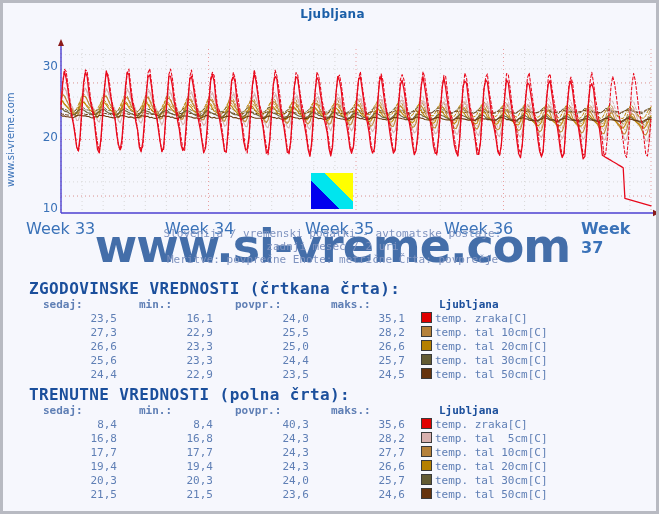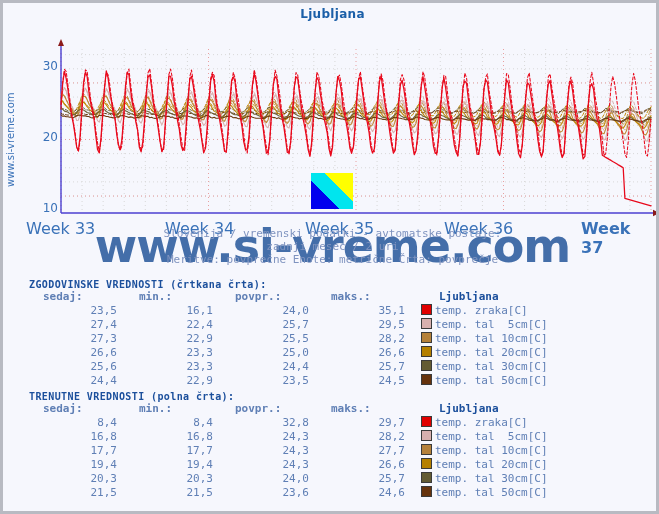--- a/index.html
+++ b/index.html
@@ -23,21 +23,21 @@
         background:linear-gradient(45deg,#0000ee 0 36%,#00e5ee 36% 64%,#ffff00 64% 100%);}
   #subtitle{position:absolute;left:0;top:224px;width:659px;text-align:center;
             font-family:"DejaVu Sans Mono",monospace;font-size:11px;color:#7f93bf;
             line-height:13px;}
   #watermark{position:absolute;left:0;top:216px;width:659px;text-align:center;
              font-family:"DejaVu Sans",sans-serif;font-size:46px;font-weight:bold;
              color:#2c5c9e;opacity:.88;letter-spacing:-1px;pointer-events:none;}
   
   #tables{position:absolute;left:22px;top:274px;width:615px;
           font-family:"DejaVu Sans Mono",monospace;font-size:11px;color:#5f7fb5;}
-  .tbl-title{color:#1b4f9c;font-weight:bold;font-size:10px;margin:2px 0 0 4px;
+  .tbl-title{color:#1b4f9c;font-weight:bold;font-size:16px;margin:2px 0 0 4px;
              letter-spacing:.4px;}
   table{border-collapse:collapse;margin-left:4px;}
   th,td{font-family:"DejaVu Sans Mono",monospace;font-size:11px;padding:0 0 0 0;
         height:14px;line-height:14px;font-weight:normal;}
   th{color:#1b4f9c;font-weight:bold;}
   .c-num{width:74px;text-align:right;color:#5f7fb5;padding-right:12px;}
   th.c-num{text-align:left;padding-left:10px;}
   th.h-sedaj{text-align:left;padding-left:14px;}
   .c-sw{width:18px;text-align:center;}
   .c-lbl{text-align:left;color:#5f7fb5;white-space:pre;}
@@ -156,28 +156,20 @@
       <tbody>
           <tr>
             <td class="c-num">23,5</td>
             <td class="c-num">16,1</td>
             <td class="c-num">24,0</td>
             <td class="c-num">35,1</td>
             <td class="c-sw"><span class="sw" style="background: rgb(224, 0, 0);"></span></td>
             <td class="c-lbl">temp. zraka[C]</td>
           </tr>
           <tr>
-            <td class="c-num">27,4</td>
-            <td class="c-num">22,4</td>
-            <td class="c-num">25,7</td>
-            <td class="c-num">29,5</td>
-            <td class="c-sw"><span class="sw" style="background: rgb(216, 176, 174);"></span></td>
-            <td class="c-lbl">temp. tal  5cm[C]</td>
-          </tr>
-          <tr>
             <td class="c-num">27,3</td>
             <td class="c-num">22,9</td>
             <td class="c-num">25,5</td>
             <td class="c-num">28,2</td>
             <td class="c-sw"><span class="sw" style="background: rgb(181, 129, 58);"></span></td>
             <td class="c-lbl">temp. tal 10cm[C]</td>
           </tr>
           <tr>
             <td class="c-num">26,6</td>
             <td class="c-num">23,3</td>
@@ -214,22 +206,22 @@
           <th class="c-num">povpr.:</th>
           <th class="c-num">maks.:</th>
           <th class="c-sw"></th>
           <th class="c-lbl">Ljubljana</th>
         </tr>
       </thead>
       <tbody>
           <tr>
             <td class="c-num">8,4</td>
             <td class="c-num">8,4</td>
-            <td class="c-num">32,8</td>
-            <td class="c-num">29,7</td>
+            <td class="c-num">40,3</td>
+            <td class="c-num">35,6</td>
             <td class="c-sw"><span class="sw" style="background: rgb(224, 0, 0);"></span></td>
             <td class="c-lbl">temp. zraka[C]</td>
           </tr>
           <tr>
             <td class="c-num">16,8</td>
             <td class="c-num">16,8</td>
             <td class="c-num">24,3</td>
             <td class="c-num">28,2</td>
             <td class="c-sw"><span class="sw" style="background: rgb(216, 176, 174);"></span></td>
             <td class="c-lbl">temp. tal  5cm[C]</td>

